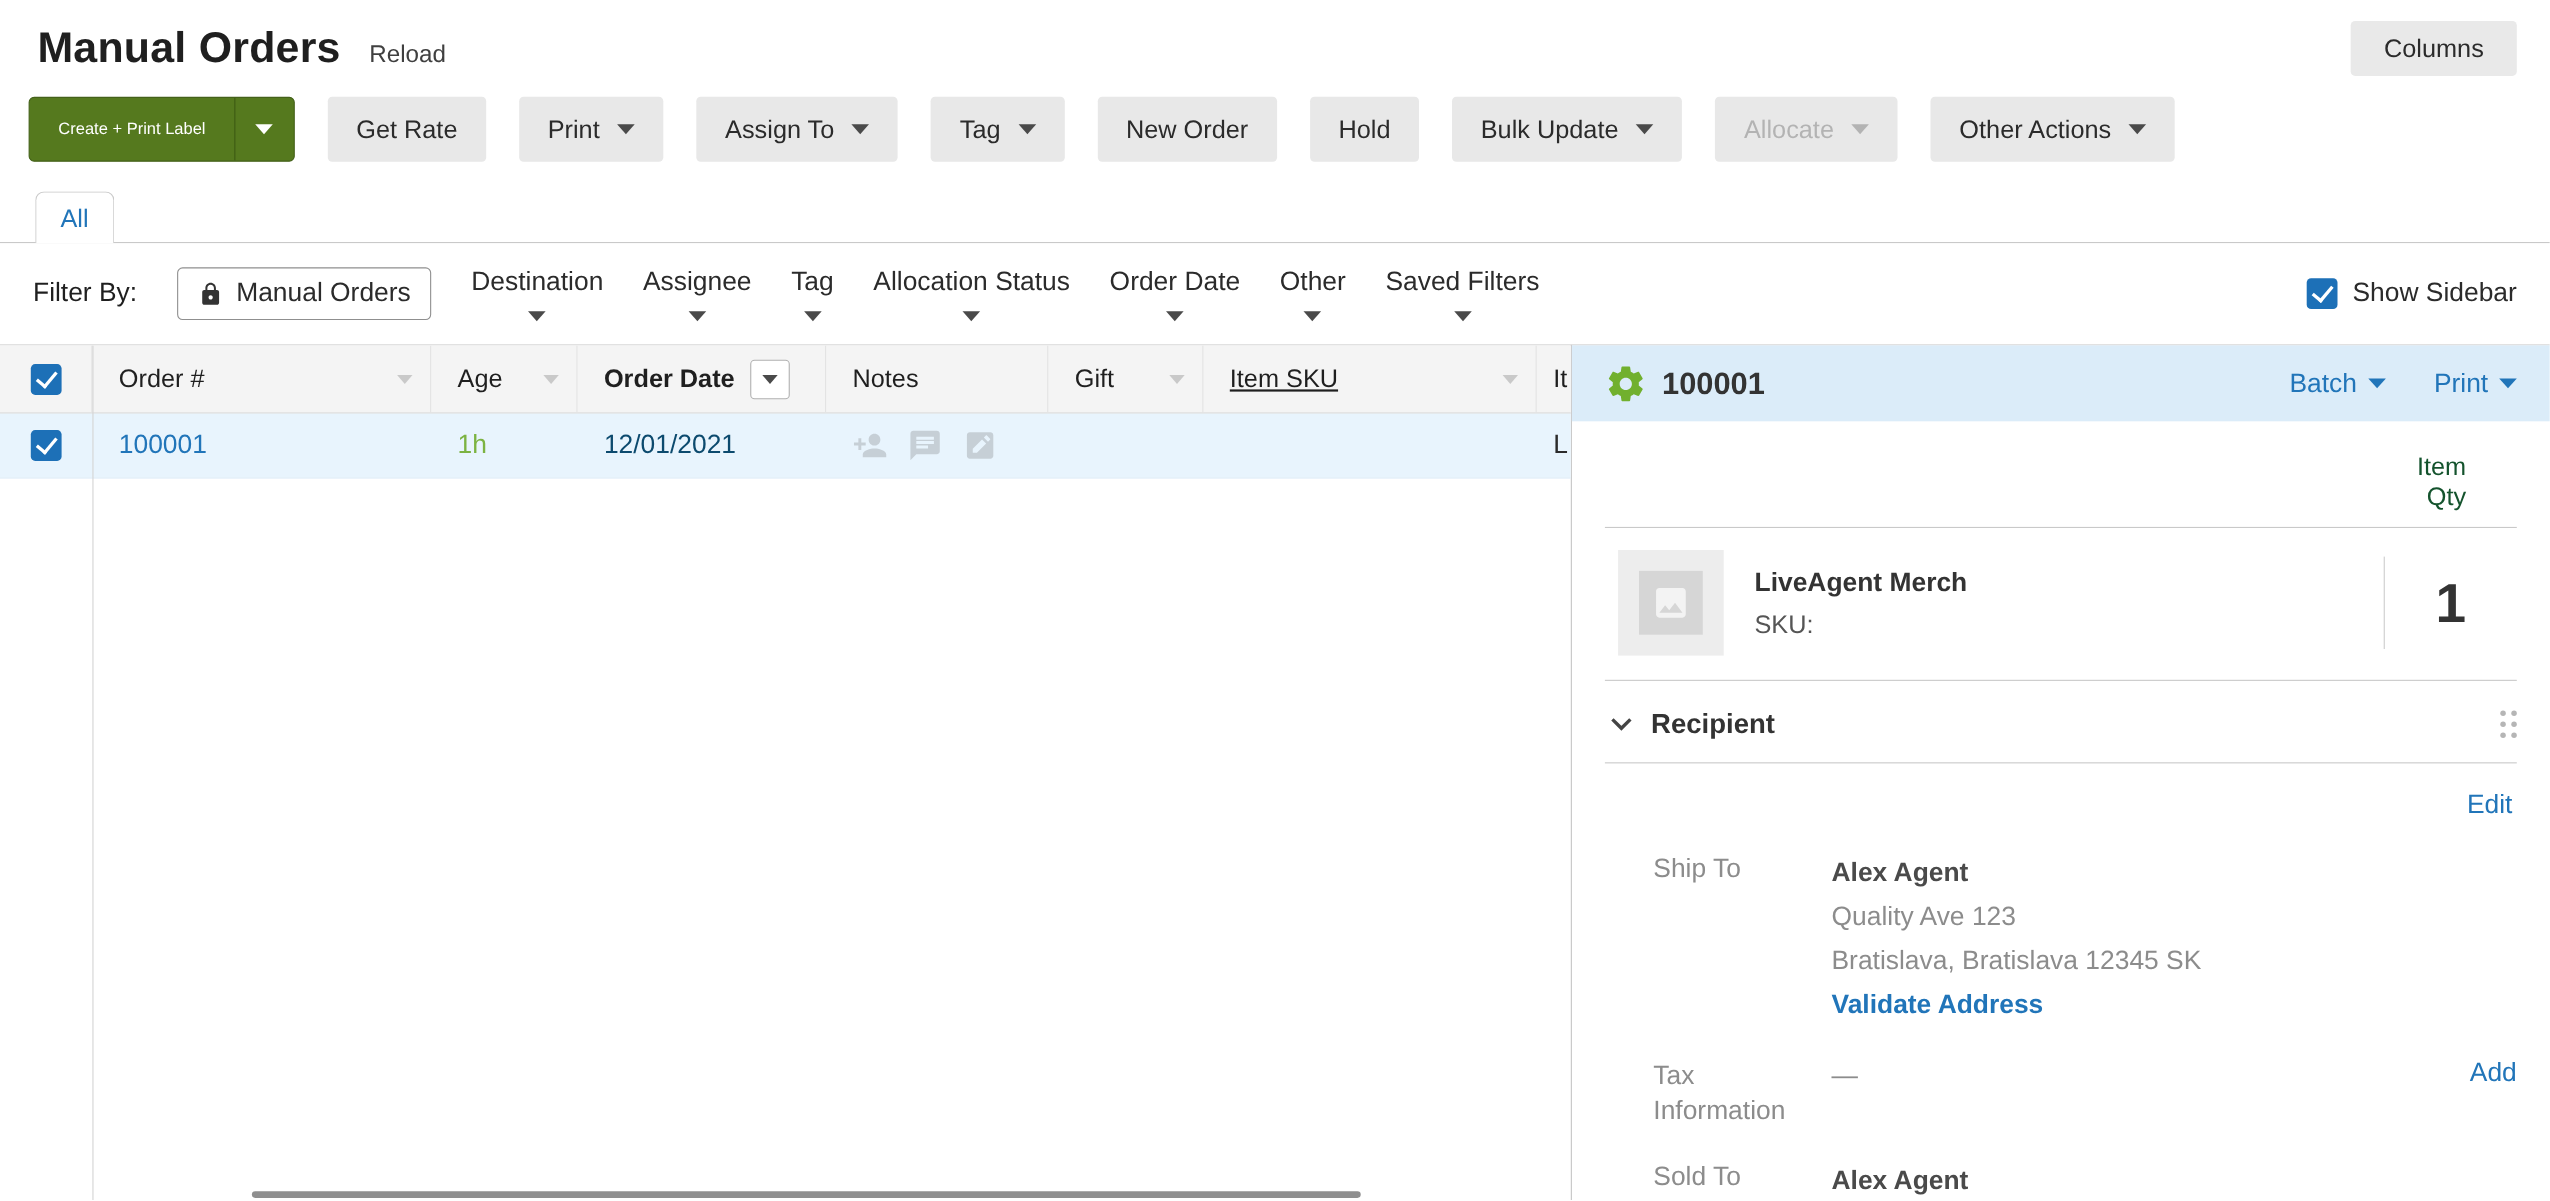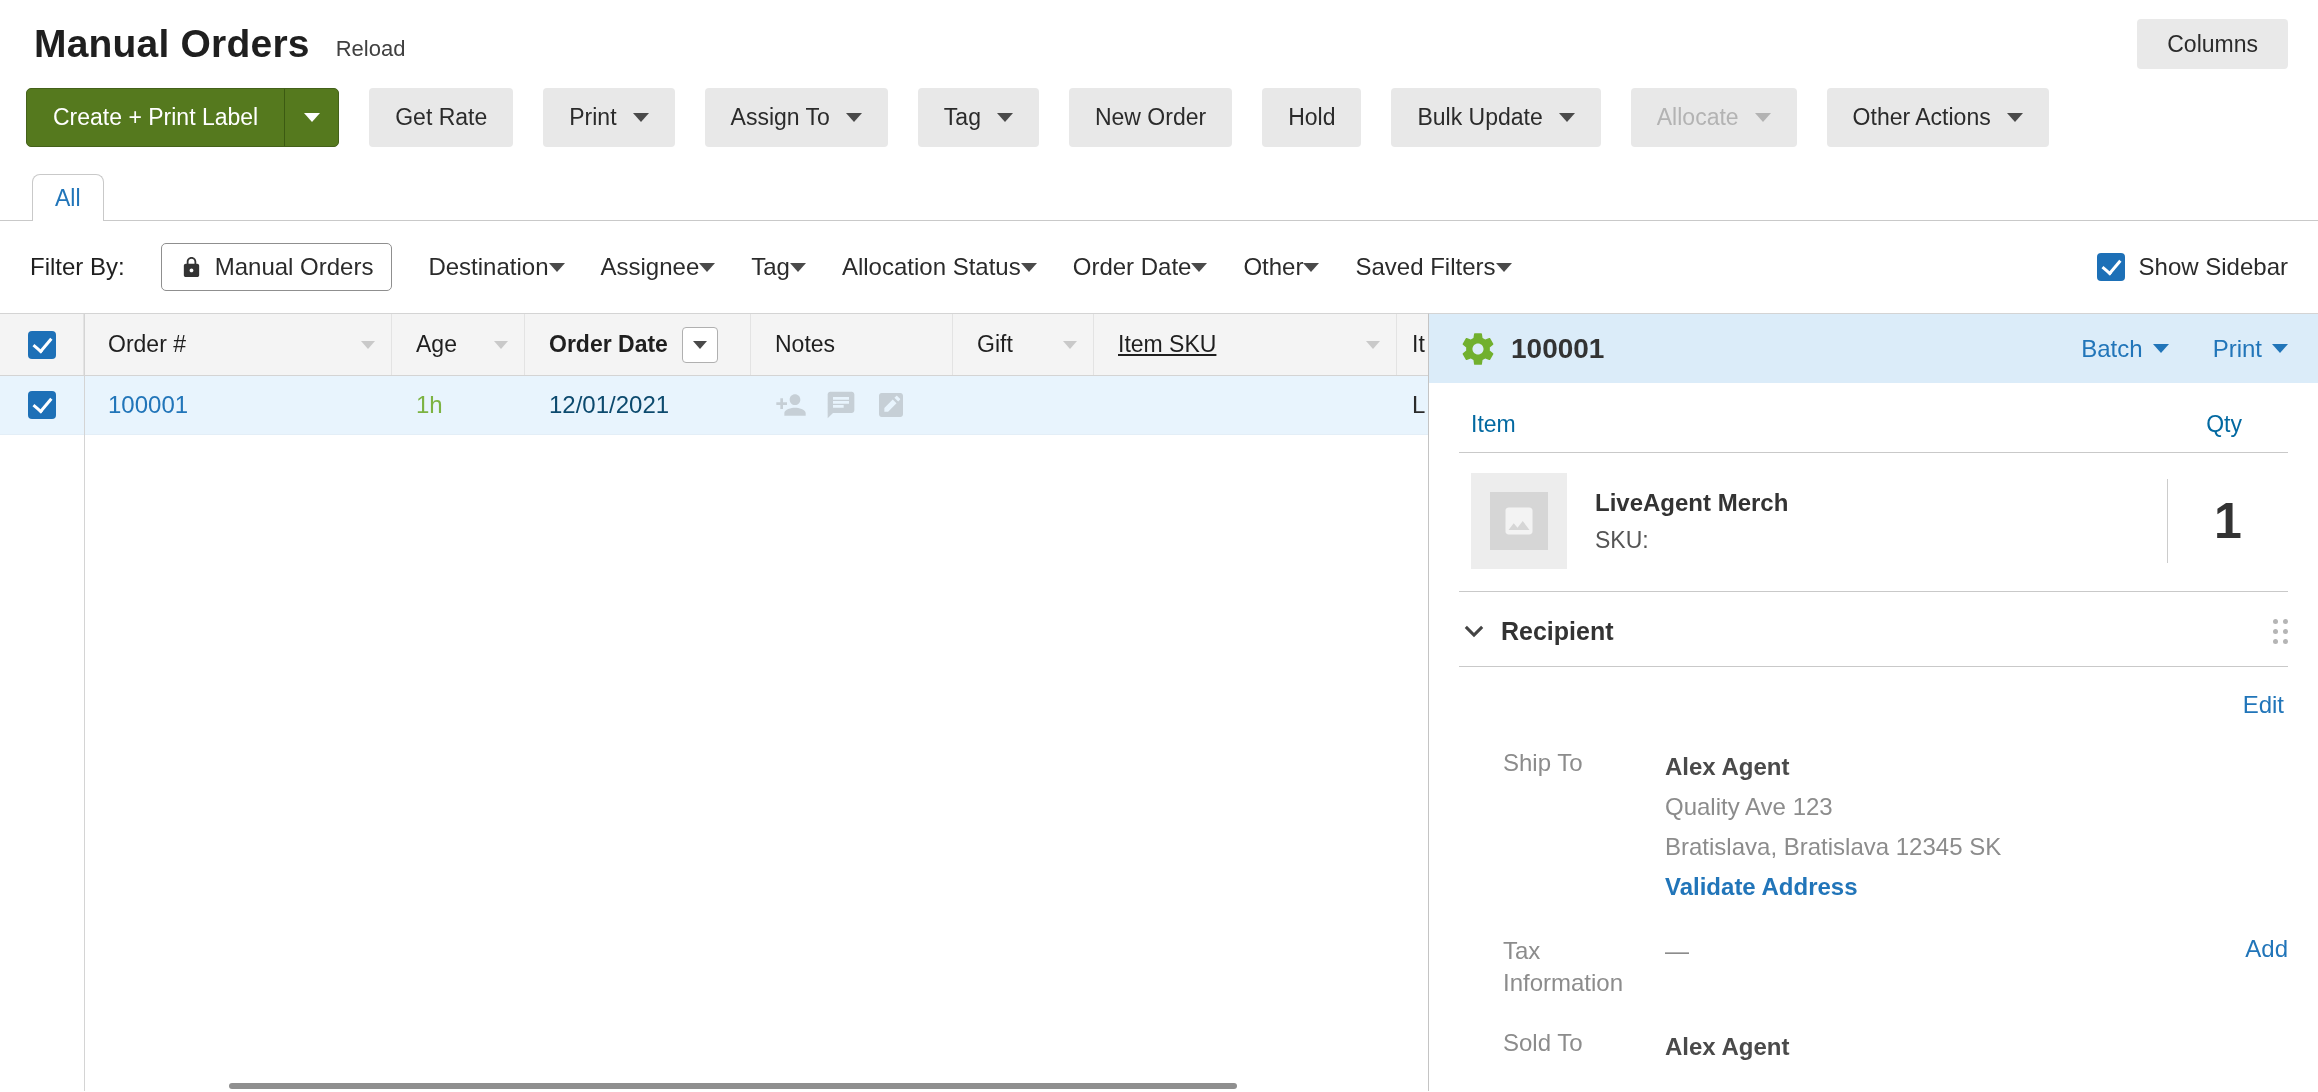--- a/index.html
+++ b/index.html
@@ -17,42 +17,42 @@
   .columns-btn { margin-left: auto; height: 50px; padding: 0 30px; font-size: 23px; color: #2b2b2b;
     background: #e9e9e9; border: none; border-radius: 4px; cursor: pointer; font-family: inherit; }
 
   
   .toolbar { display: flex; align-items: center; gap: 30px; padding: 16px 26px 0 26px; height: 75px; }
   .tbtn { height: 59px; background: #e8e8e8; border: none; border-radius: 4px; padding: 0 26px;
     display: flex; align-items: center; gap: 16px; font-size: 23px; color: #2b2b2b; font-family: inherit; cursor: pointer; }
   .tbtn.disabled { color: #b3b3b3; cursor: default; }
   .split { display: flex; height: 59px; border-radius: 5px; overflow: hidden; background: #55791e;
     border: 1px solid #44611a; cursor: pointer; }
-  .split-main { padding: 0 26px; display: flex; align-items: center; color: #fff; font-size: 23px; }
+  .split-main { padding: 0 26px; display: flex; align-items: center; color: #fff; font-size: 15px; }
   .split-caret { width: 54px; display: flex; align-items: center; justify-content: center; border-left: 1px solid #3c5a12; }
 
   .caret { width: 0; height: 0; border-left: 8px solid transparent; border-right: 8px solid transparent;
     border-top: 9px solid #4a4a4a; display: inline-block; }
   .caret.white { border-top-color: #ffffff; }
   .caret.blue  { border-top-color: #2175b9; }
   .caret.gray  { border-top-color: #b3b3b3; }
 
   
   .tabs { margin-top: 26px; height: 48px; border-bottom: 1px solid #c9c9c9; padding-left: 32px;
     display: flex; align-items: flex-end; }
   .tab { height: 47px; display: flex; align-items: center; padding: 0 22px; background: #fff;
     border: 1px solid #c9c9c9; border-bottom: none; border-radius: 8px 8px 0 0; color: #2175b9;
     font-size: 23px; position: relative; top: 1px; z-index: 2; cursor: pointer; }
 
   
   .filter-bar { display: flex; align-items: center; gap: 36px; padding: 0 30px; height: 92px; font-size: 24px; }
   .filter-by { color: #1f1f1f; }
   .chip { display: flex; align-items: center; gap: 12px; border: 1px solid #8f8f8f; border-radius: 5px;
     background: #fff; padding: 9px 18px; cursor: pointer; }
-  .fdrop { display: flex; align-items: center; cursor: pointer; color: #2b2b2b; }
+  .fdrop { display: flex; align-items: center; gap: 12px; cursor: pointer; color: #2b2b2b; flex-direction: column; }
   .show-sidebar { margin-left: auto; display: flex; align-items: center; gap: 14px; padding-left: 32px; }
 
   .cb { width: 28px; height: 28px; background: #1d70b7; border-radius: 4px; position: relative;
     display: inline-block; cursor: pointer; flex-shrink: 0; }
   .cb::after { content: ""; position: absolute; left: 9px; top: 3px; width: 8px; height: 15px;
     border: solid #fff; border-width: 0 3px 3px 0; transform: rotate(40deg); }
 
   
   .content { display: flex; height: 778px; }
   .table-area { flex: 1; min-width: 0; position: relative; border-top: 1px solid #d4d4d4; overflow: hidden; }
@@ -96,21 +96,21 @@
     display: flex; flex-direction: column; border-top: 1px solid #d4d4d4; }
   .panel-header { height: 69px; background: #dbecf9; display: flex; align-items: center; padding: 0 30px; gap: 14px; }
   .gear-wrap { width: 38px; height: 38px; display: flex; align-items: center; justify-content: center; }
   .gear-wrap svg { width: 38px; height: 38px; fill: #71b02e; }
   .panel-order { font-size: 28px; font-weight: 700; color: #333; }
   .panel-links { margin-left: auto; display: flex; gap: 44px; }
   .plink { display: flex; align-items: center; gap: 10px; color: #2175b9; font-size: 24px; cursor: pointer; text-align: right; }
 
   .panel-body { padding: 0 30px; flex: 1; overflow: hidden; }
   .items-header { display: flex; justify-content: space-between; align-items: flex-end;
-    padding: 28px 46px 14px 12px; color: #0369a1; font-size: 23px; border-bottom: 1px solid #c9c9c9; }
+    padding: 28px 46px 14px 12px; color: #14532d; font-size: 23px; border-bottom: 1px solid #c9c9c9; flex-direction: column; }
   .product-row { display: flex; align-items: center; padding: 20px 0 22px 12px; border-bottom: 1px solid #c9c9c9; }
   .thumb { width: 96px; height: 96px; background: #ededed; display: flex; align-items: center;
     justify-content: center; flex-shrink: 0; }
   .thumb-inner { width: 58px; height: 58px; background: #d6d6d6; display: flex; align-items: center; justify-content: center; }
   .thumb-inner svg { width: 36px; height: 36px; fill: #f3f3f3; }
   .prod-info { margin-left: 28px; }
   .prod-name { font-size: 24px; font-weight: 700; color: #333; }
   .prod-sku { font-size: 23px; color: #555; margin-top: 10px; }
   .qty-wrap { margin-left: auto; display: flex; align-items: center; align-self: stretch; }
   .qty-sep { width: 1px; height: 84px; background: #ccc; }

